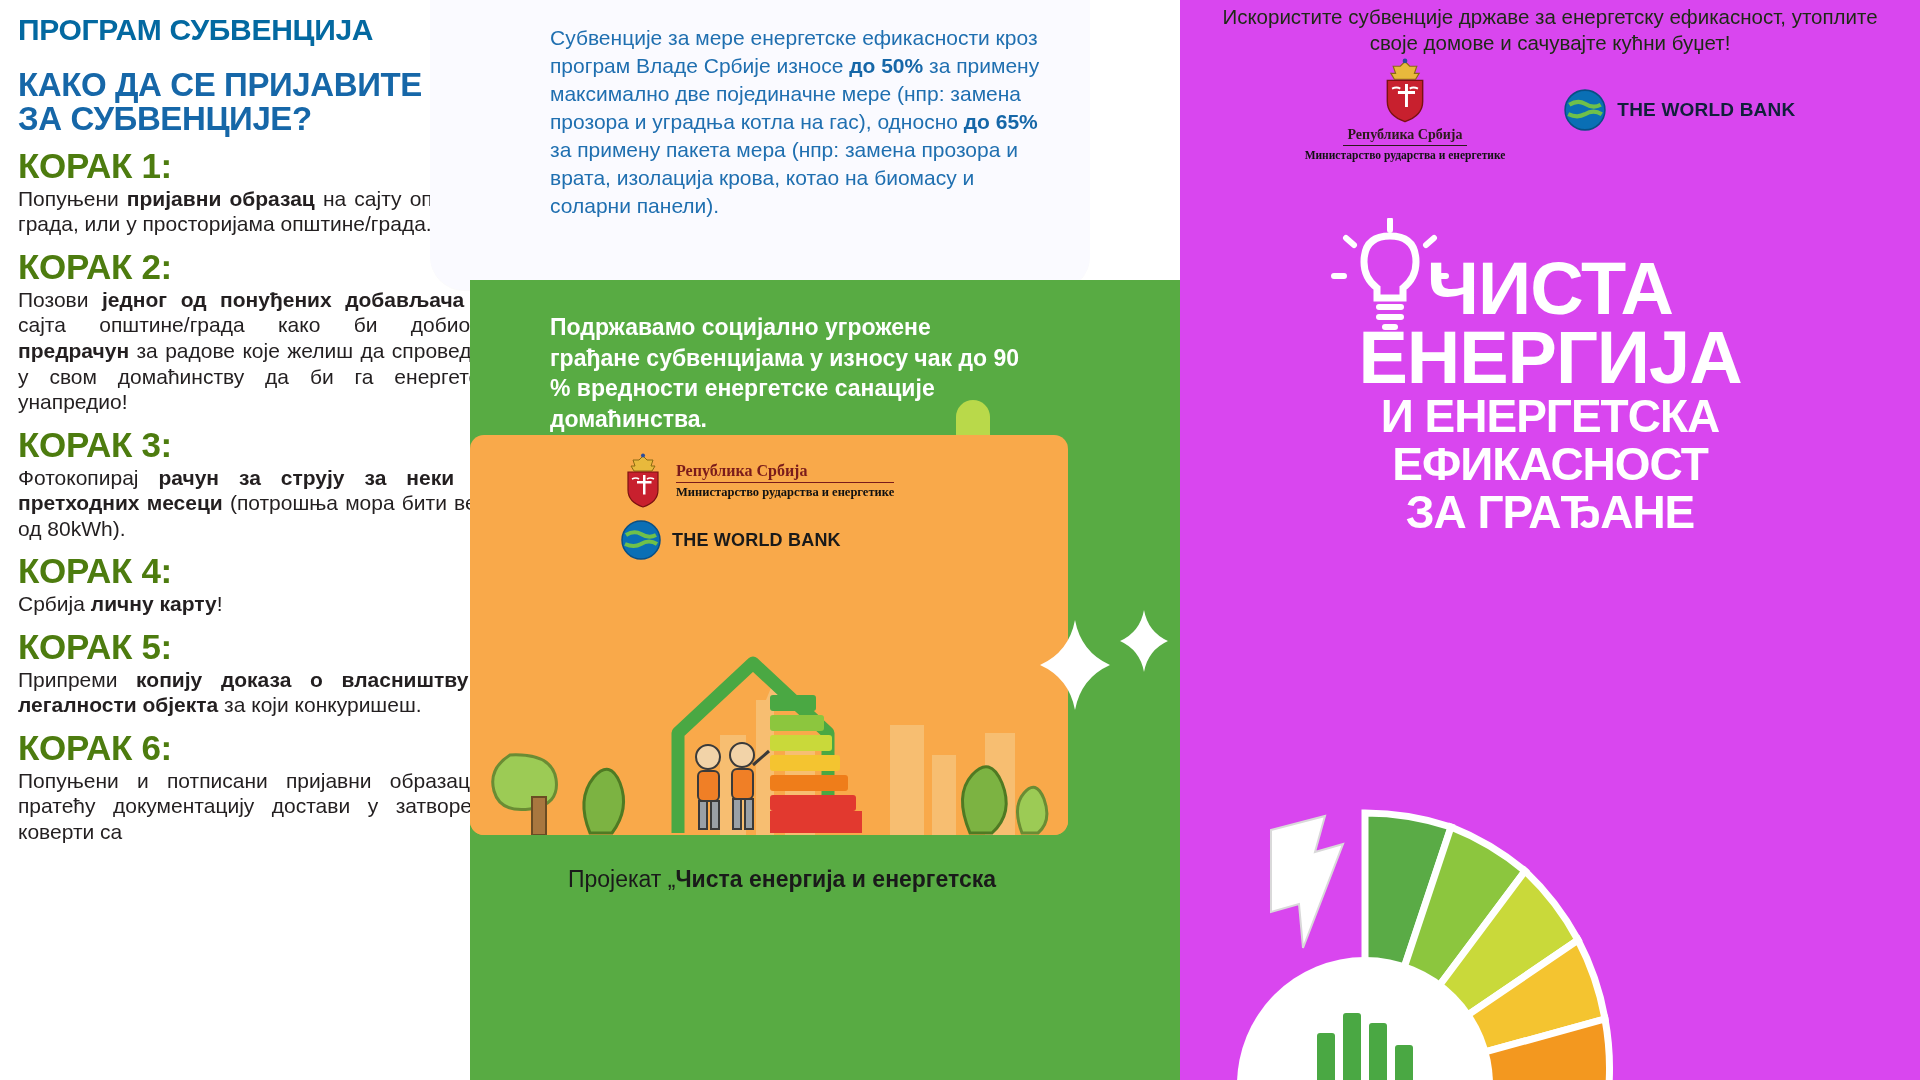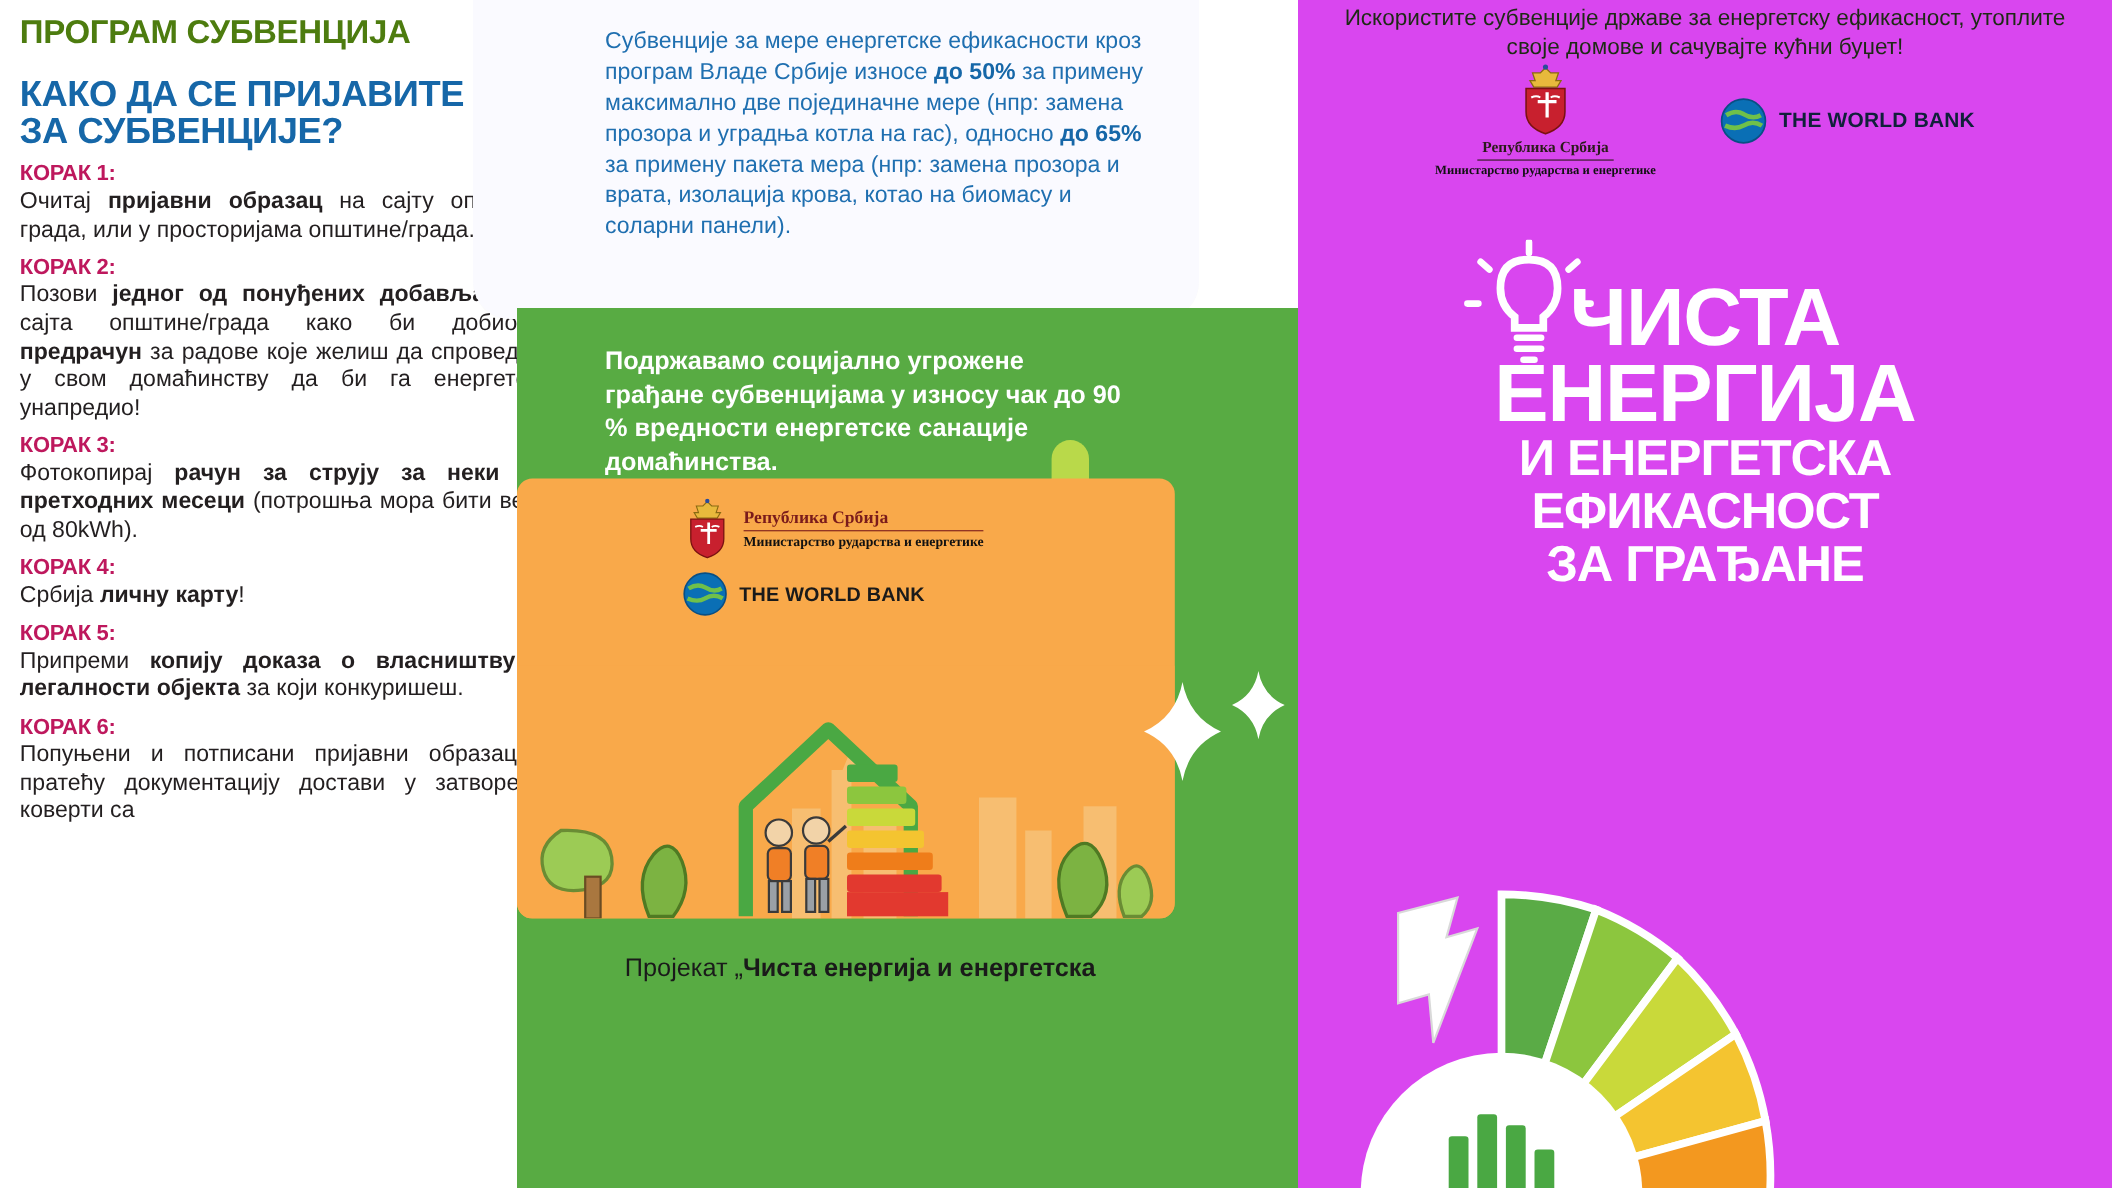--- a/index.html
+++ b/index.html
@@ -3,24 +3,24 @@
 <meta charset="utf-8">
 <style>
   html,body{margin:0;padding:0;}
   body{width:1920px;height:1080px;overflow:hidden;background:#ffffff;
        font-family:"Liberation Sans",sans-serif;}
   .page{position:relative;width:1920px;height:1080px;overflow:hidden;}
 
   
   .left-col{position:absolute;left:0;top:0;width:520px;height:1080px;background:#ffffff;
             padding:14px 20px 0 18px;box-sizing:border-box;}
-  .prog-title{font-size:30px;font-weight:bold;color:#4d7c0f;letter-spacing:-.3px;line-height:1.05;}
+  .prog-title{font-size:30px;font-weight:bold;color:#0369a1;letter-spacing:-.3px;line-height:1.05;}
   .how-title{font-size:33px;font-weight:bold;color:#1667a8;line-height:1.04;margin-top:22px;letter-spacing:-.4px;}
   .step{margin-top:12px;}
-  .step-label{font-size:20px;font-weight:bold;color:#be185d;line-height:1.05;letter-spacing:-.3px;}
+  .step-label{font-size:35px;font-weight:bold;color:#4d7c0f;line-height:1.05;letter-spacing:-.3px;}
   .step-body{font-size:21px;color:#231f20;line-height:1.22;margin-top:1px;text-align:justify;}
   .step-body b{font-weight:bold;}
 
   
   .mid-col{position:absolute;left:520px;top:0;width:660px;height:1080px;}
   .white-card{position:absolute;left:-90px;top:-40px;width:660px;height:330px;background:#fafaff;
               border-radius:0 0 34px 34px;box-shadow:0 1px 0 rgba(0,0,0,.02);}
   .white-card-text{position:absolute;left:120px;top:64px;width:500px;font-size:21px;color:#1f6fb0;
                    line-height:1.33;}
   .white-card-text b{font-weight:bold;color:#1667a8;}
@@ -81,21 +81,21 @@
 
   <div class="left-col">
     <div class="prog-title">ПРОГРАМ СУБВЕНЦИЈА</div>
     <div class="how-title">
       <div>КАКО ДА СЕ ПРИЈАВИТЕ</div>
       <div>ЗА СУБВЕНЦИЈЕ?</div>
     </div>
 
     <div class="step">
       <div class="step-label">КОРАК 1:</div>
-      <div class="step-body"><span>Очитај </span><b>пријавни образац</b><span> на сајту општине/града, или у просторијама општине/града.</span></div>
+      <div class="step-body"><span>Попуњени </span><b>пријавни образац</b><span> на сајту општине/града, или у просторијама општине/града.</span></div>
     </div>
     <div class="step">
       <div class="step-label">КОРАК 2:</div>
       <div class="step-body"><span>Позови </span><b>једног од понуђених добављача</b><span> са сајта општине/града како би добио/ла </span><b>предрачун</b><span> за радове које желиш да спроведеш у свом домаћинству да би га енергетски унапредио!</span></div>
     </div>
     <div class="step">
       <div class="step-label">КОРАК 3:</div>
       <div class="step-body"><span>Фотокопирај  </span><b>рачун за струју за неки од претходних месеци</b><span> (потрошња мора бити већа од 80kWh).</span></div>
     </div>
     <div class="step">

